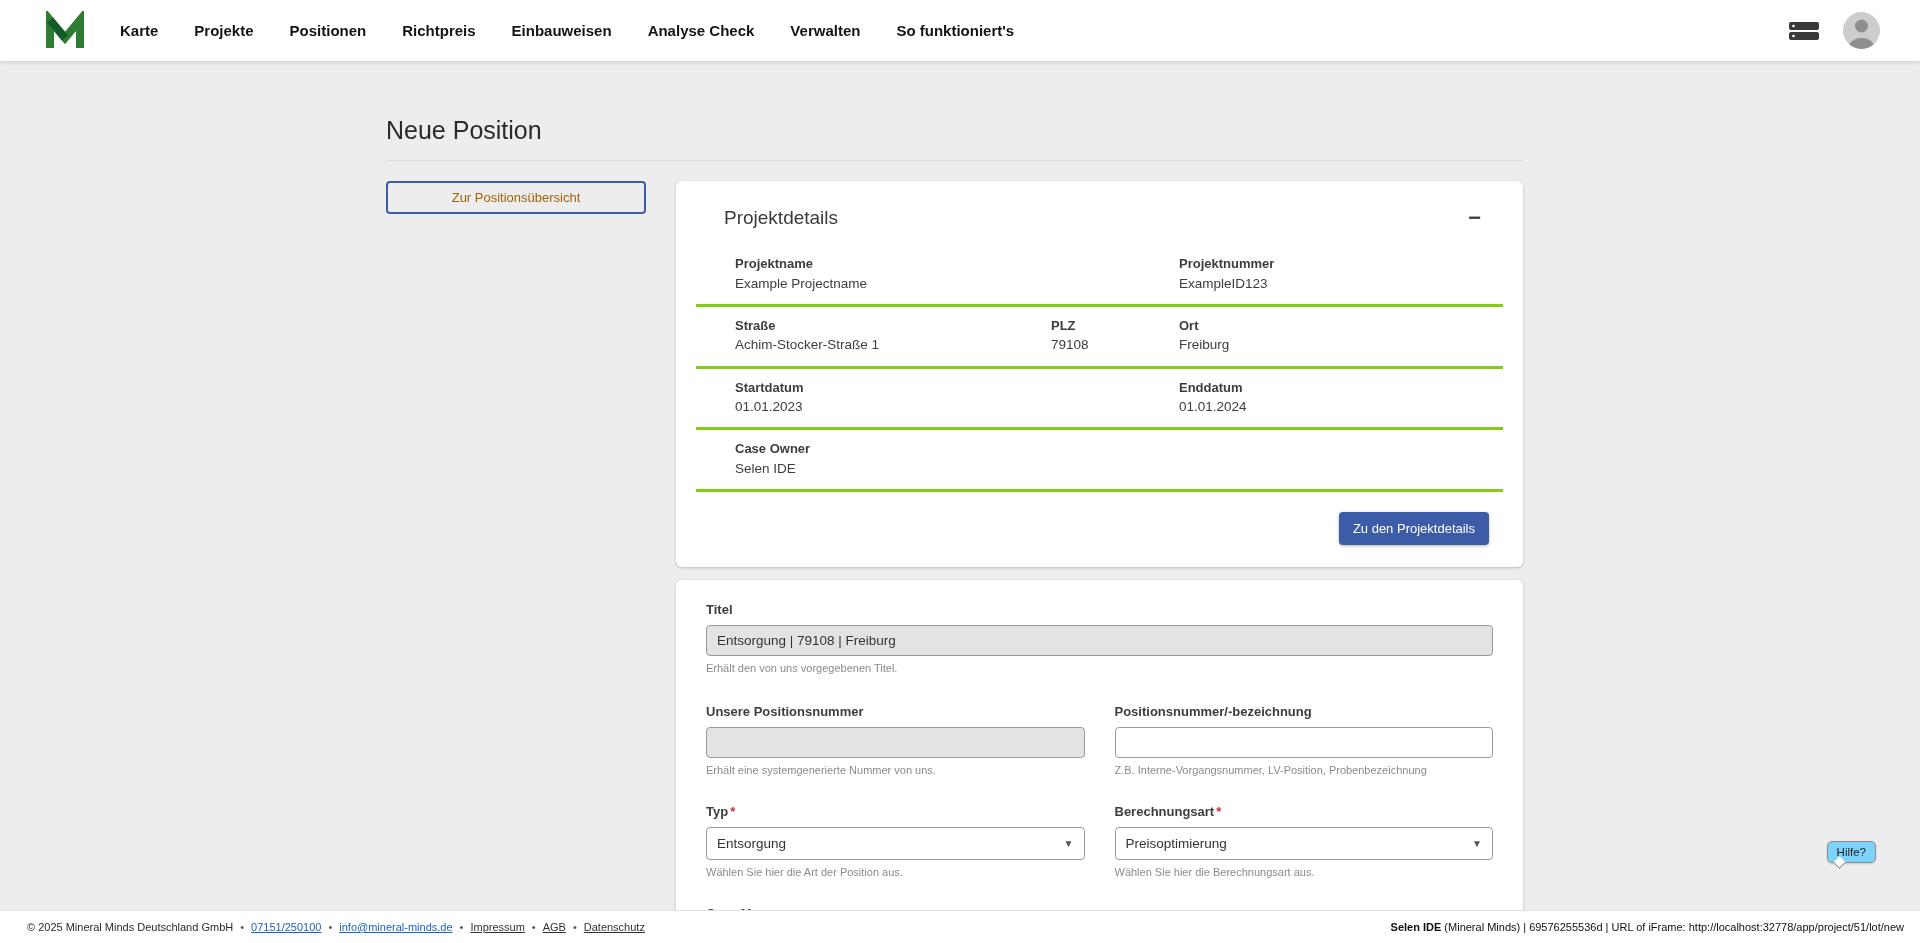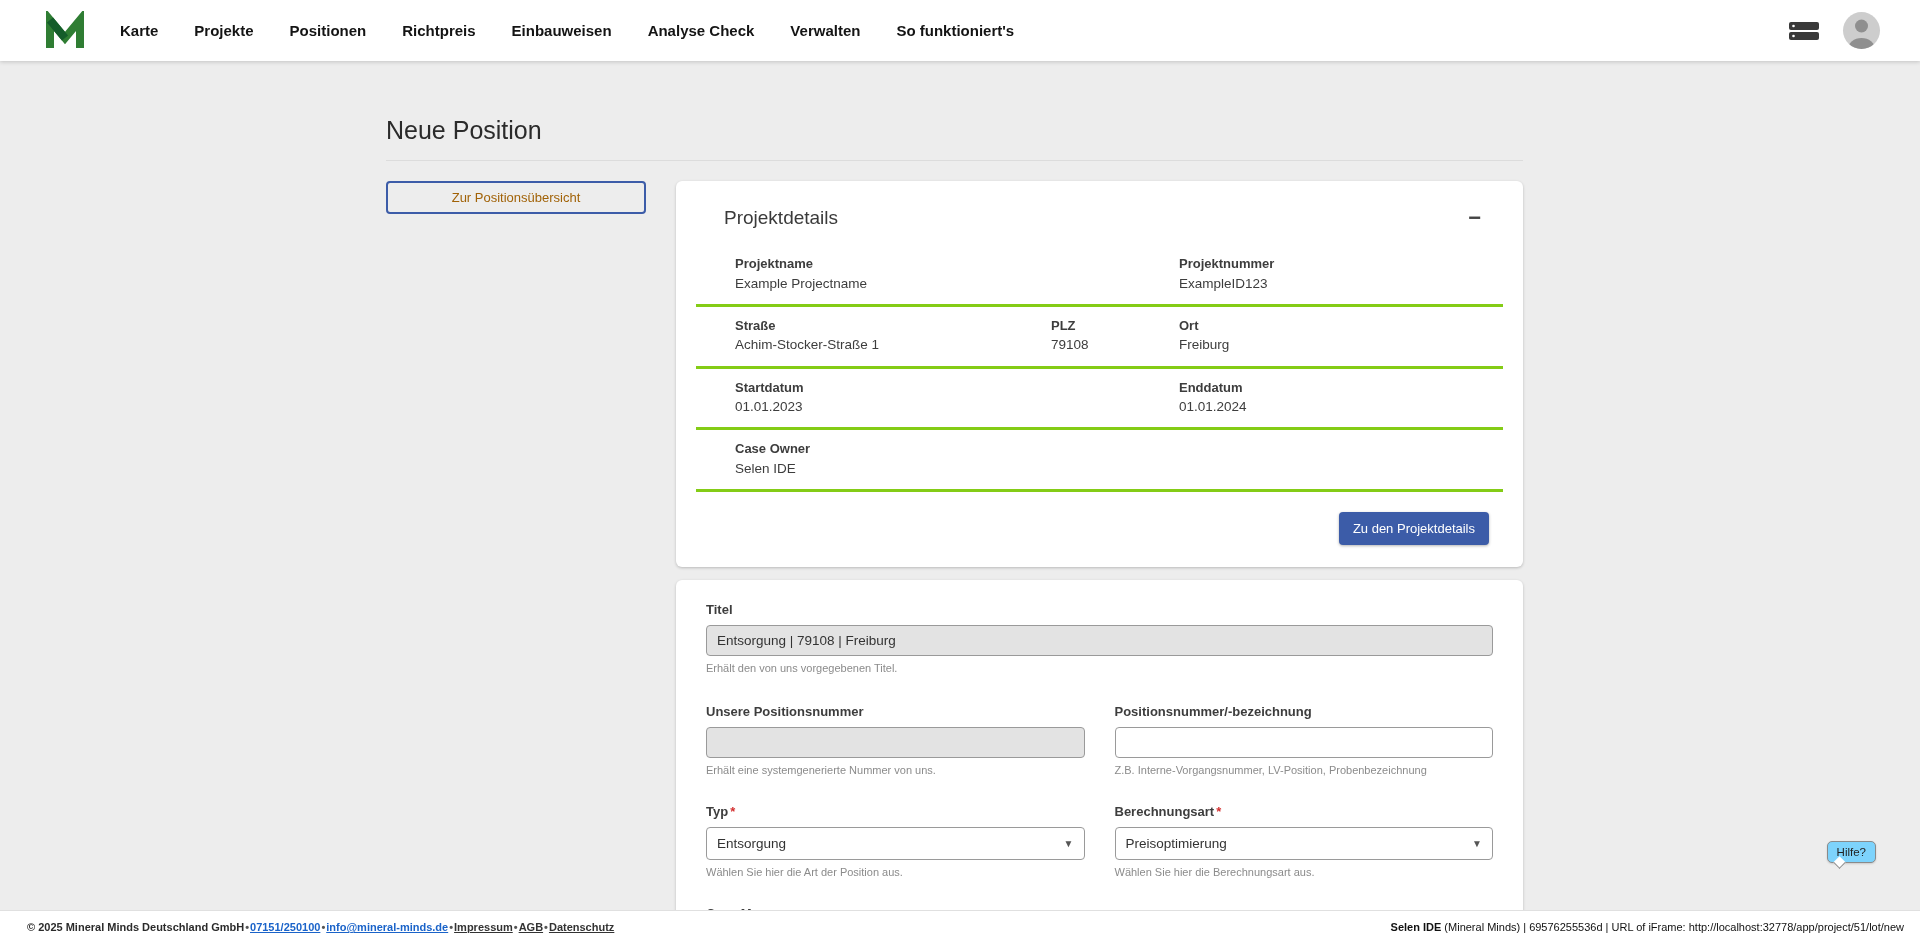--- a/index.html
+++ b/index.html
@@ -110,21 +110,21 @@
     transform:rotate(-45deg);
   }
 
   
   footer {
     flex:0 0 33px; background:#fff; border-top:1px solid #e0e0e0;
     display:flex; align-items:center; justify-content:space-between;
     padding:0 16px 0 27px; font-size:11px; color:#2b2b2b;
     position:relative; z-index:10;
   }
-  .footer-left { display:flex; align-items:center; gap:1px; white-space:nowrap;font-weight:bold; }
+  .footer-left { display:flex; align-items:center; gap:7px; white-space:nowrap; }
   .footer-link-blue { color:#1a63c9; text-decoration:underline; cursor:pointer; }
   .footer-link { color:#333; text-decoration:underline; cursor:pointer; }
   .dot-sep { color:#555; }
   .footer-right { white-space:nowrap; color:#111; }
   .footer-user { font-weight:bold; }
 </style>
 </head>
 <body>
 
 <header class="topnav">

